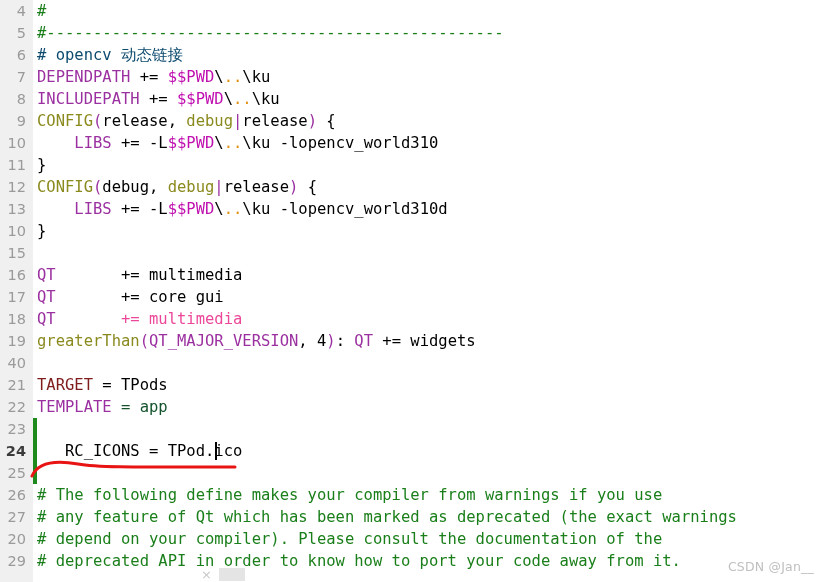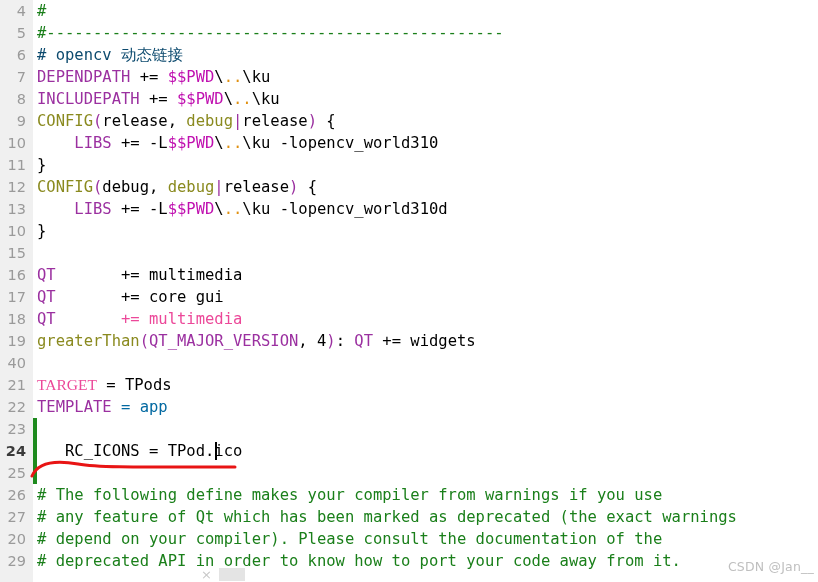--- a/index.html
+++ b/index.html
@@ -173,22 +173,22 @@
       <div class="row"><span class="lineno">11</span><span class="code"><span class="t-plain" style="color: rgb(0, 0, 0);">}</span></span></div>
       <div class="row"><span class="lineno">12</span><span class="code"><span class="t-func" style="color: rgb(138, 138, 31);">CONFIG</span><span class="t-paren" style="color: rgb(155, 48, 160);">(</span><span class="t-plain" style="color: rgb(0, 0, 0);">debug, </span><span class="t-func" style="color: rgb(138, 138, 31);">debug</span><span class="t-paren" style="color: rgb(155, 48, 160);">|</span><span class="t-plain" style="color: rgb(0, 0, 0);">release</span><span class="t-paren" style="color: rgb(155, 48, 160);">)</span><span class="t-plain" style="color: rgb(0, 0, 0);"> {</span></span></div>
       <div class="row"><span class="lineno">13</span><span class="code"><span class="t-plain" style="color: rgb(0, 0, 0);">    </span><span class="t-var" style="color: rgb(155, 48, 160);">LIBS</span><span class="t-plain" style="color: rgb(0, 0, 0);"> += -L</span><span class="t-pwd" style="color: rgb(192, 16, 176);">$$PWD</span><span class="t-plain" style="color: rgb(0, 0, 0);">\</span><span class="t-dots" style="color: rgb(224, 144, 16);">..</span><span class="t-plain" style="color: rgb(0, 0, 0);">\ku -lopencv_world310d</span></span></div>
       <div class="row"><span class="lineno">10</span><span class="code"><span class="t-plain" style="color: rgb(0, 0, 0);">}</span></span></div>
       <div class="row"><span class="lineno">15</span><span class="code"></span></div>
       <div class="row"><span class="lineno">16</span><span class="code"><span class="t-var" style="color: rgb(155, 48, 160);">QT</span><span class="t-plain" style="color: rgb(0, 0, 0);">       += multimedia</span></span></div>
       <div class="row"><span class="lineno">17</span><span class="code"><span class="t-var" style="color: rgb(155, 48, 160);">QT</span><span class="t-plain" style="color: rgb(0, 0, 0);">       += core gui</span></span></div>
       <div class="row"><span class="lineno">18</span><span class="code"><span class="t-var" style="color: rgb(155, 48, 160);">QT</span><span class="t-plain" style="color: #ec4899; text-align: right;">       += multimedia</span></span></div>
       <div class="row"><span class="lineno">19</span><span class="code"><span class="t-func" style="color: rgb(138, 138, 31);">greaterThan</span><span class="t-paren" style="color: rgb(155, 48, 160);">(</span><span class="t-var" style="color: rgb(155, 48, 160);">QT_MAJOR_VERSION</span><span class="t-plain" style="color: rgb(0, 0, 0);">, 4</span><span class="t-paren" style="color: rgb(155, 48, 160);">)</span><span class="t-plain" style="color: rgb(0, 0, 0);">: </span><span class="t-var" style="color: rgb(155, 48, 160);">QT</span><span class="t-plain" style="color: rgb(0, 0, 0);"> += widgets</span></span></div>
       <div class="row"><span class="lineno">40</span><span class="code"></span></div>
-      <div class="row"><span class="lineno">21</span><span class="code"><span class="t-var" style="color: #ec4899; font-family: Liberation Serif, serif;">TARGET</span><span class="t-plain" style="color: rgb(0, 0, 0);"> = TPods</span></span></div>
-      <div class="row"><span class="lineno">22</span><span class="code"><span class="t-var" style="color: rgb(155, 48, 160);">TEMPLATE</span><span class="t-plain" style="color: #0369a1; text-align: center;"> = app</span></span></div>
+      <div class="row"><span class="lineno">21</span><span class="code"><span class="t-var" style="color: #7f1d1d;">TARGET</span><span class="t-plain" style="color: rgb(0, 0, 0);"> = TPods</span></span></div>
+      <div class="row"><span class="lineno">22</span><span class="code"><span class="t-var" style="color: rgb(155, 48, 160);">TEMPLATE</span><span class="t-plain" style="color: #14532d; text-align: center;"> = app</span></span></div>
       <div class="row"><span class="lineno">23</span><span class="code"></span></div>
       <div class="row current"><span class="lineno">24</span><span class="code"><span class="t-plain" style="color: rgb(0, 0, 0); margin-left: 28px;">RC_ICONS = TPod.ico</span></span></div>
       <div class="row"><span class="lineno">25</span><span class="code"></span></div>
       <div class="row"><span class="lineno">26</span><span class="code"><span class="t-comment" style="color: rgb(26, 127, 26);"># The following define makes your compiler from warnings if you use</span></span></div>
       <div class="row"><span class="lineno">27</span><span class="code"><span class="t-comment" style="color: rgb(26, 127, 26);"># any feature of Qt which has been marked as deprecated (the exact warnings</span></span></div>
       <div class="row"><span class="lineno">20</span><span class="code"><span class="t-comment" style="color: rgb(26, 127, 26);"># depend on your compiler). Please consult the documentation of the</span></span></div>
       <div class="row"><span class="lineno">29</span><span class="code"><span class="t-comment" style="color: rgb(26, 127, 26);"># deprecated API in order to know how to port your code away from it.</span></span></div>
     </div>
 
   <div class="caret" id="caret" style="left: 215.312px; top: 442px; background: rgb(0, 0, 0);"></div>

